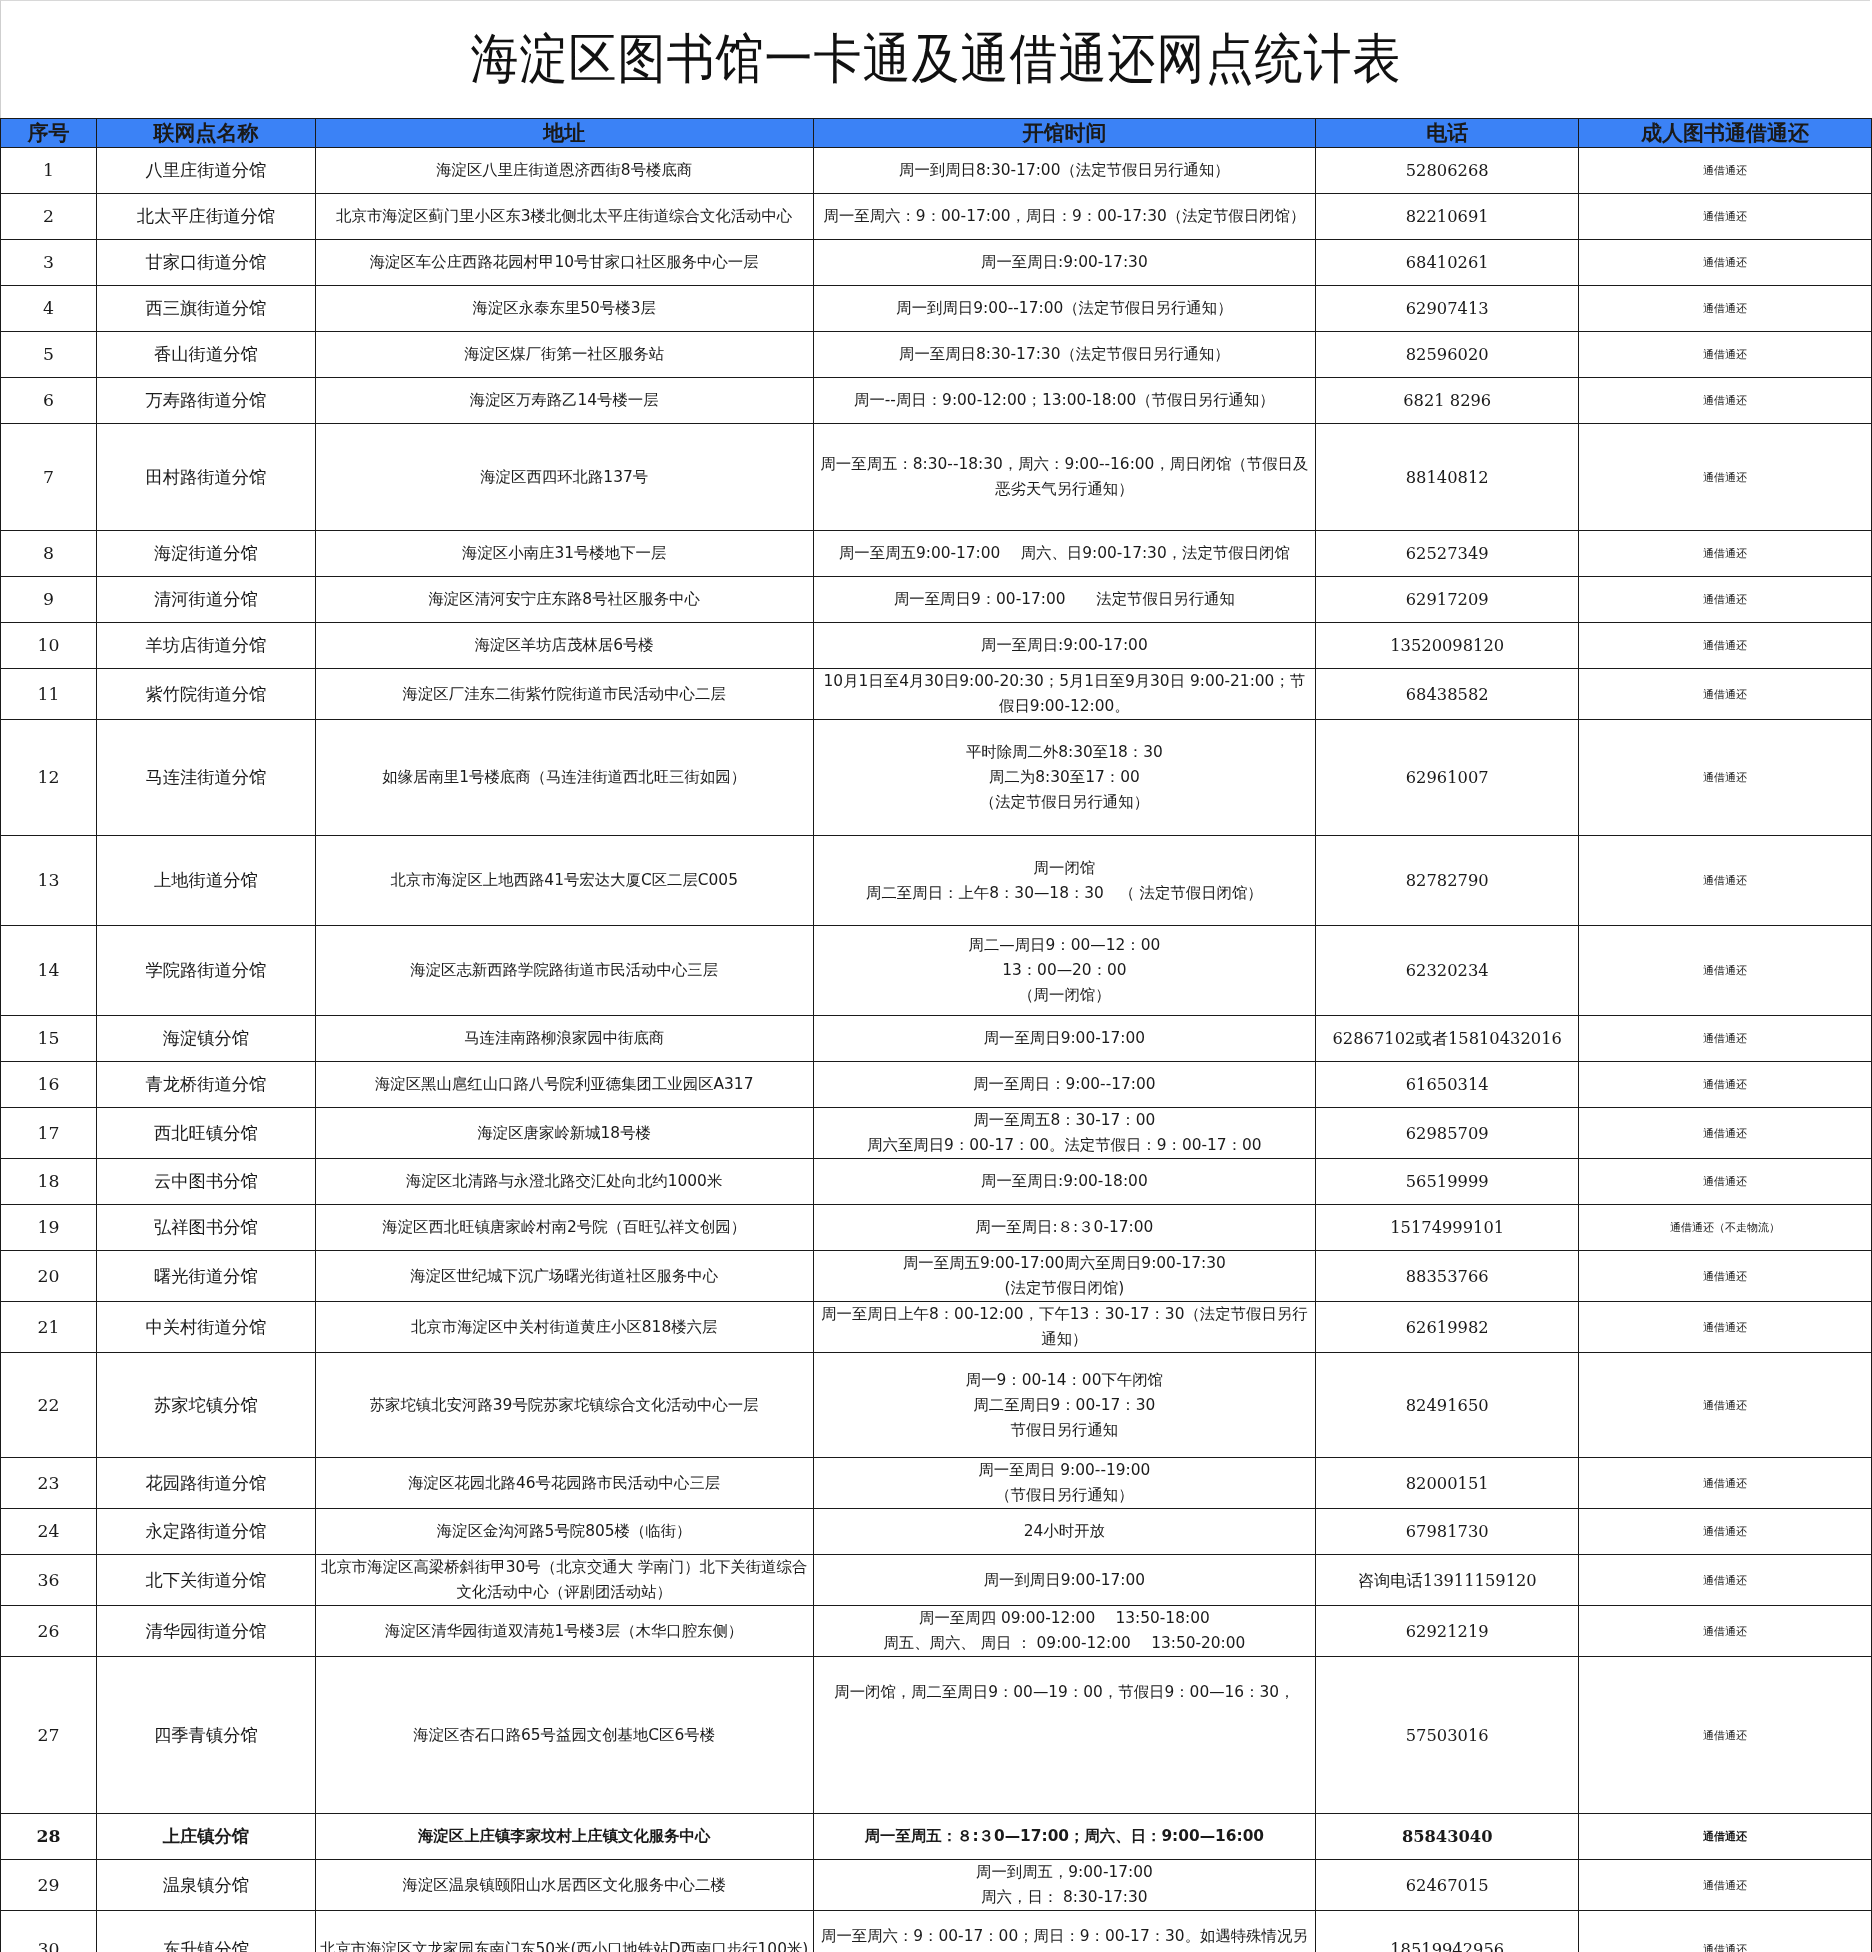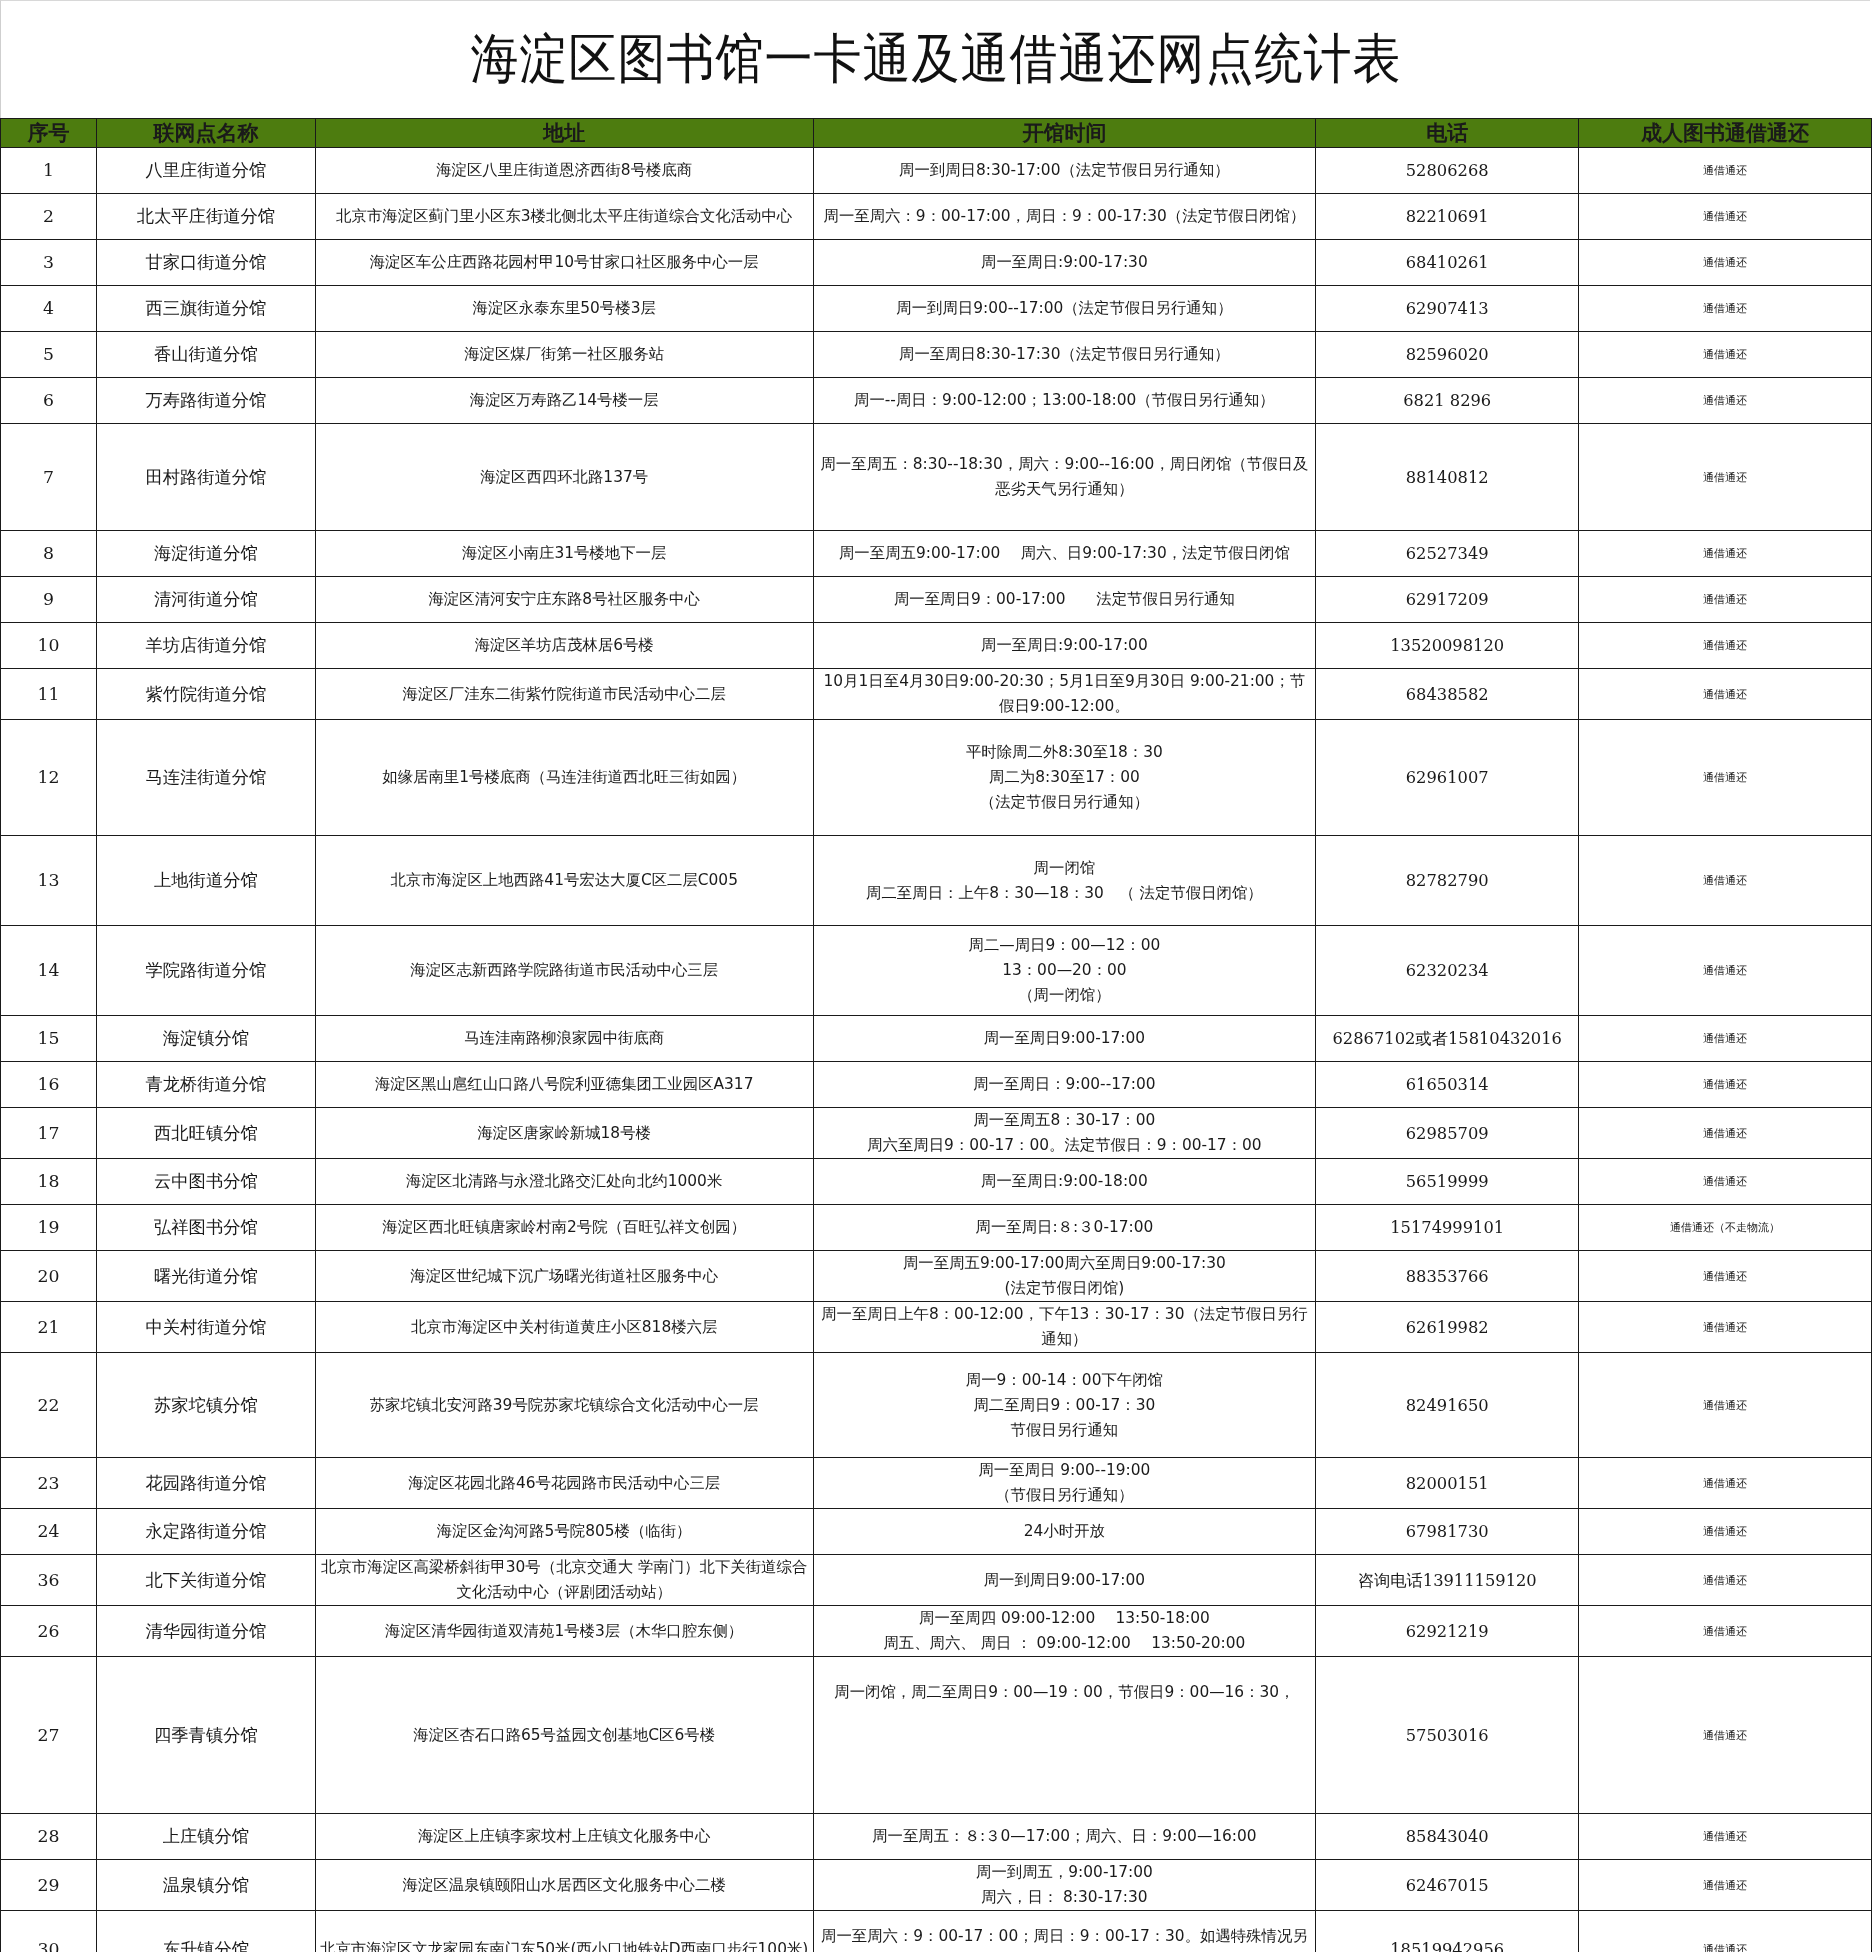--- a/index.html
+++ b/index.html
@@ -7,21 +7,21 @@
          font-family: "DejaVu Serif", "Liberation Serif", serif; color: #111; }
   .frame { position: absolute; left: 0; top: 0; width: 1870px; height: 1950px;
            border-left: 1.9px solid #cfcfcf; border-top: 1.9px solid #d8d8d8; box-sizing: border-box; }
   .title { position: absolute; left: 0; top: 0; width: 1872px; height: 118px;
            display: flex; align-items: center; justify-content: center;
            font-family: "DejaVu Sans", "Liberation Sans", sans-serif;
            font-size: 48px; letter-spacing: 1px; color: #111; transform: scaleY(1.12); }
   table { position: absolute; left: 0; top: 118px; border-collapse: collapse; table-layout: fixed; }
   th, td { border: 1.4px solid #1a1a1a; text-align: center; vertical-align: middle;
            padding: 0 2.9px; overflow: hidden; }
-  th { background: #4d7c0f; height: 27px; font-family: "DejaVu Sans", "Liberation Sans", sans-serif;
+  th { background: #3b82f6; height: 27px; font-family: "DejaVu Sans", "Liberation Sans", sans-serif;
        font-size: 21px; font-weight: bold; color: #1a1a1a; }
   td { font-size: 16.3px; line-height: 25px; color: #1a1a1a; }
   td.num { font-family: "DejaVu Serif", "Liberation Serif", serif; font-size: 17.3px; }
   td.name { font-family: "DejaVu Sans", "Liberation Sans", sans-serif; font-size: 17.3px; }
   td.addr, td.hours { font-family: "DejaVu Sans", "Liberation Sans", sans-serif; font-size: 15.4px; }
   td.phone { font-family: "DejaVu Serif", "Liberation Serif", serif; font-size: 16.3px; }
   td.svc { font-family: "DejaVu Sans", "Liberation Sans", sans-serif; font-size: 11px; }
   td.hours .line { display: block; }
   td.hours.top { vertical-align: top; padding-top: 23px; }
 </style>
@@ -326,21 +326,21 @@
       <tr style="height: 157px;">
         <td class="num">27</td>
         <td class="name">四季青镇分馆</td>
         <td class="addr">海淀区杏石口路65号益园文创基地C区6号楼</td>
         <td class="hours top">
           <span class="line">周一闭馆，周二至周日9：00—19：00，节假日9：00—16：30，</span>
         </td>
         <td class="phone">57503016</td>
         <td class="svc">通借通还</td>
       </tr>
-      <tr style="height: 46px;">
+      <tr style="height: 46px; font-weight: bold;">
         <td class="num">28</td>
         <td class="name">上庄镇分馆</td>
         <td class="addr">海淀区上庄镇李家坟村上庄镇文化服务中心</td>
         <td class="hours">
           <span class="line">周一至周五：８:３0—17:00；周六、日：9:00—16:00</span>
         </td>
         <td class="phone">85843040</td>
         <td class="svc">通借通还</td>
       </tr>
       <tr style="height: 46px;">

